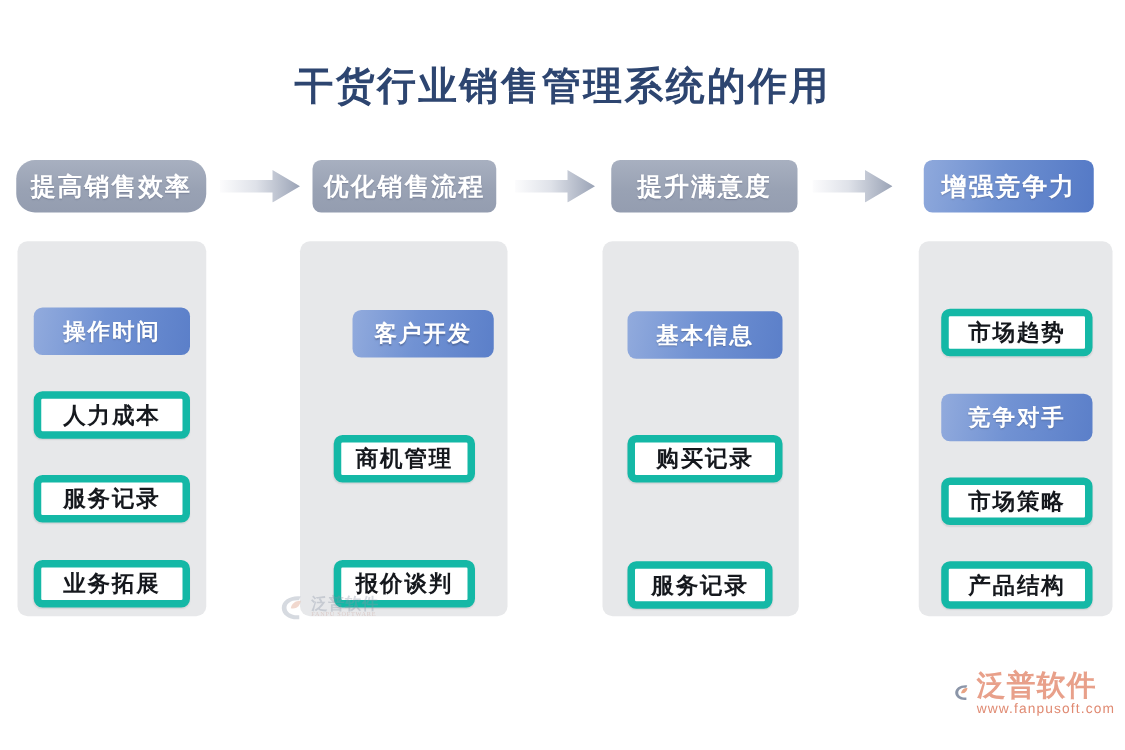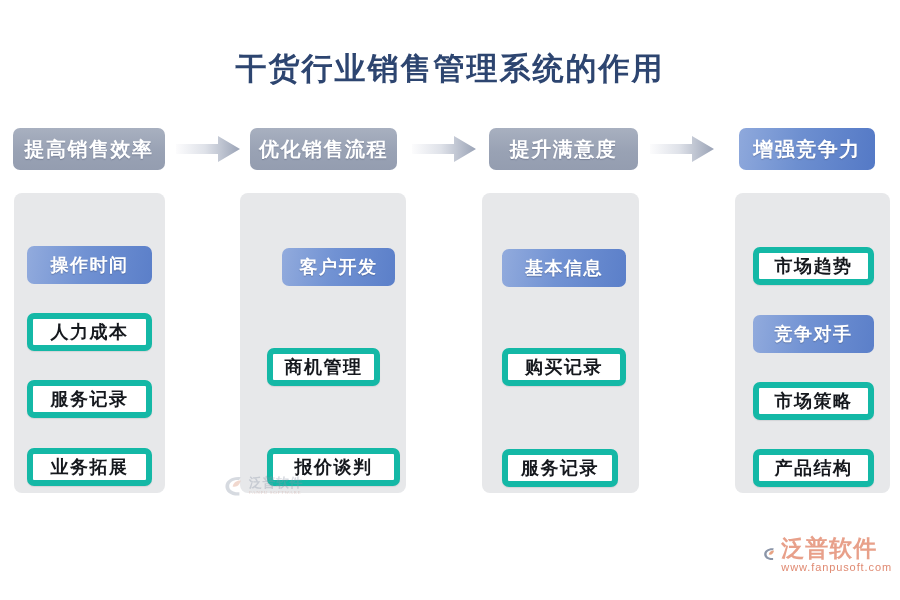--- a/index.html
+++ b/index.html
@@ -200,31 +200,31 @@
       <div class="flow-arrow" style="left: 650px;"><svg width="64" height="26" viewBox="0 0 64 26">
           <defs>
             <linearGradient id="ag2" x1="0" y1="0" x2="1" y2="0">
               <stop offset="0%" stop-color="#fcfcfd"></stop>
               <stop offset="45%" stop-color="#dfe2e9"></stop>
               <stop offset="100%" stop-color="#9aa3b6"></stop>
             </linearGradient>
           </defs>
           <path d="M0 8 L42 8 L42 0 L64 13 L42 26 L42 18 L0 18 Z" fill="url(#ag2)"></path>
         </svg></div>
-      <div class="header-chip gray" style="left: 13px; width: 152px;">提高销售效率</div>
+      <div class="header-chip gray" style="left: 13px; width: 152px; border-radius: 15px;">提高销售效率</div>
       <div class="col-panel" style="left: 14px; width: 151px;"></div>
       <div class="item-chip accent" style="left: 27px; width: 125px; top: 209px;">操作时间</div>
       <div class="item-chip plain" style="left: 27px; width: 125px; top: 276px;">人力成本</div>
       <div class="item-chip plain" style="left: 27px; width: 125px; top: 343px;">服务记录</div>
       <div class="item-chip plain" style="left: 27px; width: 125px; top: 411px;">业务拓展</div>
       <div class="header-chip gray" style="left: 250px; width: 147px;">优化销售流程</div>
       <div class="col-panel" style="left: 240px; width: 166px;"></div>
       <div class="item-chip accent" style="left: 282px; width: 113px; top: 211px;">客户开发</div>
       <div class="item-chip plain" style="left: 267px; width: 113px; top: 311px;">商机管理</div>
-      <div class="item-chip plain" style="left: 267px; width: 133px; top: 411px;">报价谈判</div>
+      <div class="item-chip plain" style="left: 267px; width: 113px; top: 411px;">报价谈判</div>
       <div class="header-chip gray" style="left: 489px; width: 149px;">提升满意度</div>
       <div class="col-panel" style="left: 482px; width: 157px;"></div>
       <div class="item-chip accent" style="left: 502px; width: 124px; top: 212px;">基本信息</div>
       <div class="item-chip plain" style="left: 502px; width: 124px; top: 311px;">购买记录</div>
       <div class="item-chip plain" style="left: 502px; width: 116px; top: 412px;">服务记录</div>
       <div class="header-chip blue" style="left: 739px; width: 136px;">增强竞争力</div>
       <div class="col-panel" style="left: 735px; width: 155px;"></div>
       <div class="item-chip plain" style="left: 753px; width: 121px; top: 210px;">市场趋势</div>
       <div class="item-chip accent" style="left: 753px; width: 121px; top: 278px;">竞争对手</div>
       <div class="item-chip plain" style="left: 753px; width: 121px; top: 345px;">市场策略</div>

